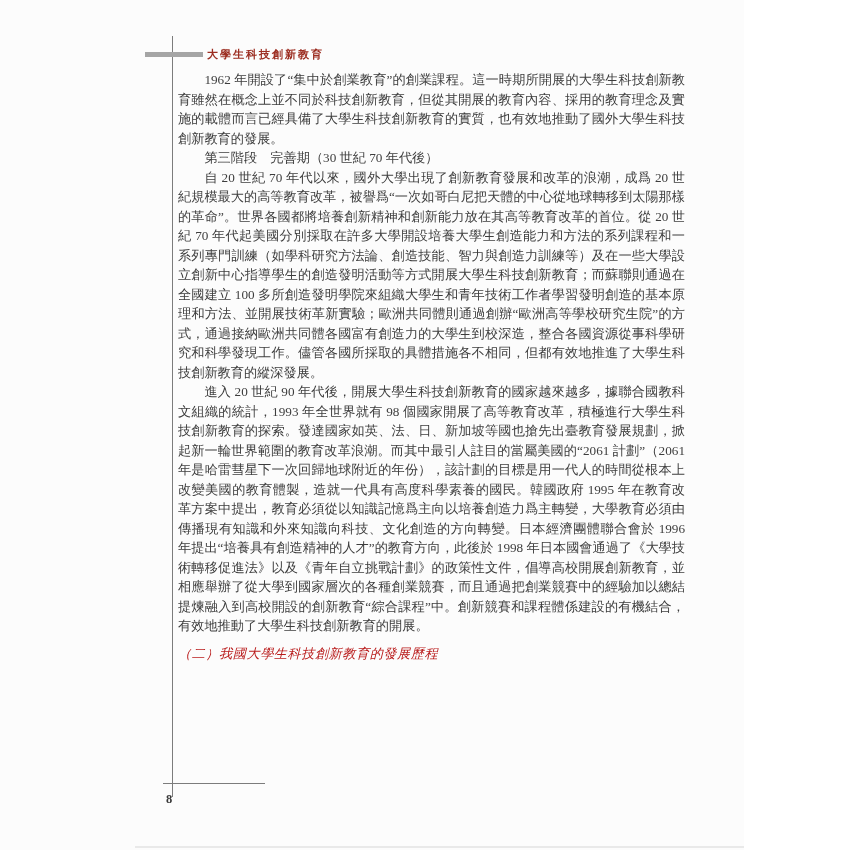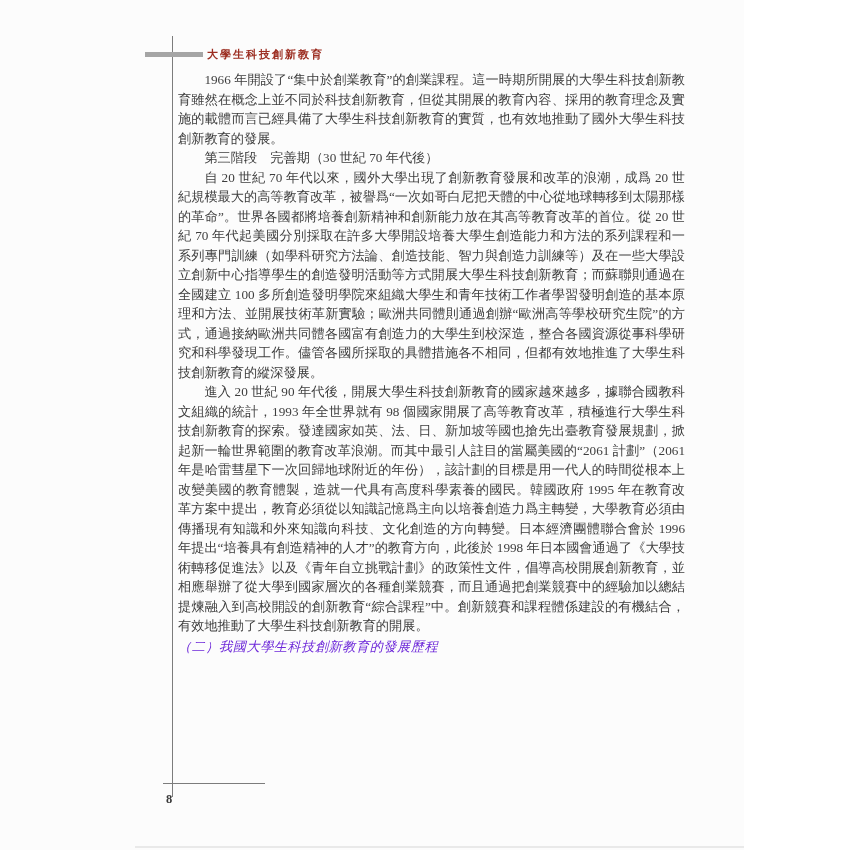--- a/index.html
+++ b/index.html
@@ -38,41 +38,41 @@
   }
   
   .content {
     position:absolute; left:178px; top:70px; width:507px;
     font-size:13.2px; line-height:19.5px; color:#3d3d3d;
     text-align:justify;
   }
   .content p { margin:0; }
   .content p.indent { text-indent:2em; }
   .content p.kai {
-    font-style:italic; margin:1px 0 5px 0;
-    color:#6d28d9; letter-spacing:0.5px;
+    font-style:italic; margin:8px 0 5px 0;
+    color:#b91c1c; letter-spacing:0.5px;
   }
   
   .page-number {
     position:absolute; left:166px; top:792px;
     font-size:12.5px; font-weight:bold; color:#383838;
   }
 </style>
 </head>
 <body>
 
 <div class="page">
 
   <div class="v-rule"></div>
   <div class="header-bar"></div>
 
   <div class="header-title">大學生科技創新教育</div>
 
   <div class="content">
-    <p class="indent">1966 年開設了“集中於創業教育”的創業課程。這一時期所開展的大學生科技創新教育雖然在概念上並不同於科技創新教育，但從其開展的教育內容、採用的教育理念及實施的載體而言已經具備了大學生科技創新教育的實質，也有效地推動了國外大學生科技創新教育的發展。</p>
+    <p class="indent">1962 年開設了“集中於創業教育”的創業課程。這一時期所開展的大學生科技創新教育雖然在概念上並不同於科技創新教育，但從其開展的教育內容、採用的教育理念及實施的載體而言已經具備了大學生科技創新教育的實質，也有效地推動了國外大學生科技創新教育的發展。</p>
     <p class="indent">第三階段　完善期（30 世紀 70 年代後）</p>
     <p class="indent">自 20 世紀 70 年代以來，國外大學出現了創新教育發展和改革的浪潮，成爲 20 世紀規模最大的高等教育改革，被譽爲“一次如哥白尼把天體的中心從地球轉移到太陽那樣的革命”。世界各國都將培養創新精神和創新能力放在其高等教育改革的首位。從 20 世紀 70 年代起美國分別採取在許多大學開設培養大學生創造能力和方法的系列課程和一系列專門訓練（如學科研究方法論、創造技能、智力與創造力訓練等）及在一些大學設立創新中心指導學生的創造發明活動等方式開展大學生科技創新教育；而蘇聯則通過在全國建立 100 多所創造發明學院來組織大學生和青年技術工作者學習發明創造的基本原理和方法、並開展技術革新實驗；歐洲共同體則通過創辦“歐洲高等學校研究生院”的方式，通過接納歐洲共同體各國富有創造力的大學生到校深造，整合各國資源從事科學研究和科學發現工作。儘管各國所採取的具體措施各不相同，但都有效地推進了大學生科技創新教育的縱深發展。</p>
     <p class="indent">進入 20 世紀 90 年代後，開展大學生科技創新教育的國家越來越多，據聯合國教科文組織的統計，1993 年全世界就有 98 個國家開展了高等教育改革，積極進行大學生科技創新教育的探索。發達國家如英、法、日、新加坡等國也搶先出臺教育發展規劃，掀起新一輪世界範圍的教育改革浪潮。而其中最引人註目的當屬美國的“2061 計劃”（2061 年是哈雷彗星下一次回歸地球附近的年份），該計劃的目標是用一代人的時間從根本上改變美國的教育體製，造就一代具有高度科學素養的國民。韓國政府 1995 年在教育改革方案中提出，教育必須從以知識記憶爲主向以培養創造力爲主轉變，大學教育必須由傳播現有知識和外來知識向科技、文化創造的方向轉變。日本經濟團體聯合會於 1996 年提出“培養具有創造精神的人才”的教育方向，此後於 1998 年日本國會通過了《大學技術轉移促進法》以及《青年自立挑戰計劃》的政策性文件，倡導高校開展創新教育，並相應舉辦了從大學到國家層次的各種創業競賽，而且通過把創業競賽中的經驗加以總結提煉融入到高校開設的創新教育“綜合課程”中。創新競賽和課程體係建設的有機結合，有效地推動了大學生科技創新教育的開展。</p>
     <p class="kai">（二）我國大學生科技創新教育的發展歷程</p>
   </div>
 
   <div class="footer-rule"></div>
   <div class="page-number">8</div>
 
   <div class="bottom-edge"></div>

